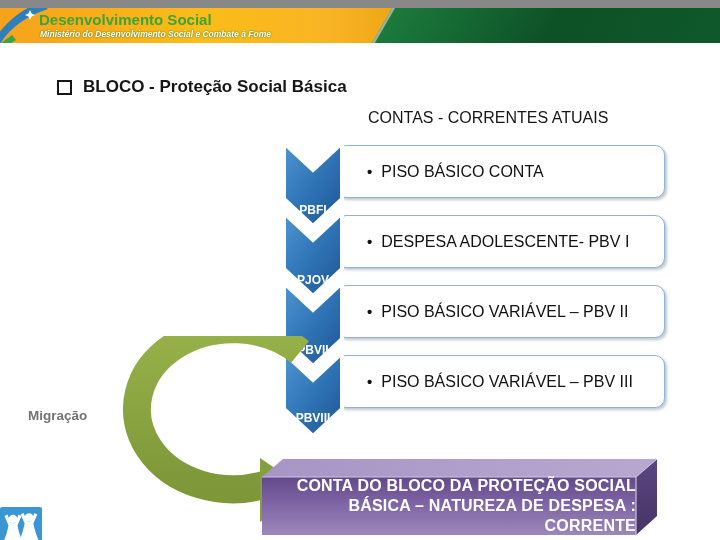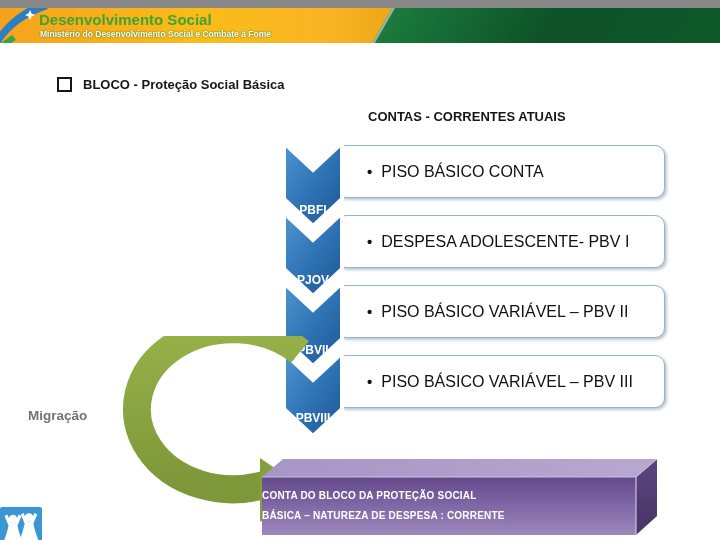--- a/index.html
+++ b/index.html
@@ -14,46 +14,46 @@
     left:0; top:0; width:720px; height:35px; overflow:hidden;
     background:linear-gradient(to right,#f6a21c 0%,#fbbc18 28%,#f9b425 46%,#eda717 54%,#dd9c12 58%);
   }
   .header-green{
     position:absolute; left:53%; right:-40px; top:-4px; bottom:-4px;
     background:linear-gradient(to right,#1b7a3c 0%,#0d5126 45%,#0e5a2b 100%);
     transform:skewX(-30deg);
     border-left:3px solid rgba(255,255,255,.55);
   }
   .brand-name{position:absolute; left:39px; top:3px; font-size:15px; font-weight:bold; color:#3fa338;}
-  .brand-sub{position:absolute; left:40px; top:21px; font-size:8.5px; font-weight:bold; color:#f2fff0; text-shadow:0 0 2px #1c6b30;}
+  .brand-sub{position:absolute; left:40px; top:21px; font-size:8.5px; font-weight:bold; color:#f2fff0; text-shadow:0 0 2px #1c6b30;font-style:italic;}
 
   
   .title{left:0; top:33px; width:720px; text-align:center; font-size:24px; font-weight:bold; color:#141414; letter-spacing:-0.3px;}
-  .bullet-line{left:57px; top:69px; display:flex; align-items:center; font-size:13px; font-weight:bold; color:#161616;}
+  .bullet-line{left:57px; top:69px; display:flex; align-items:center; font-size:17px; font-weight:bold; color:#161616;}
   .bullet-sq{width:11px; height:11px; border:2px solid #161616; margin-right:11px; display:inline-block;}
-  .col-header{left:368px; top:101px; font-size:13px; font-weight:bold; color:#161616;}
+  .col-header{left:368px; top:101px; font-size:16px; font-weight:normal; color:#161616;}
   .migracao{left:28px; top:400px; font-size:13.5px; font-weight:bold; color:#737373;}
 
   
   .row-box{
     left:336px; width:329px; height:53px; background:#ffffff;
     border:1.5px solid #95b3cd; border-radius:10px;
     box-shadow:1.5px 2px 3px rgba(110,130,155,.45);
     display:flex; align-items:center; padding-left:30px; box-sizing:border-box;
     font-size:16px; color:#111;
   }
   .row-box .dot{font-weight:bold; margin-right:9px; font-size:15px;}
   .chev{left:282px; width:62px; height:88px;}
   .chev text{font-weight:bold; fill:#ffffff; font-size:12px; font-family:"Liberation Sans",sans-serif;}
 
   
   .footer-text{
     left:262px; top:469px; width:374px; height:57px;
-    display:flex; flex-direction:column; justify-content:center; text-align:left;
-    color:#ffffff; font-weight:bold; font-size:10px; line-height:20px; letter-spacing:0.2px;
+    display:flex; flex-direction:column; justify-content:center; text-align:right;
+    color:#ffffff; font-weight:bold; font-size:16px; line-height:20px; letter-spacing:0.2px;
   }
 </style>
 </head>
 <body>
 
 <div class="slide">
 
   <svg width="0" height="0" style="position:absolute">
     <defs>
       <linearGradient id="chevGrad" x1="0" y1="0" x2="1" y2="1">

